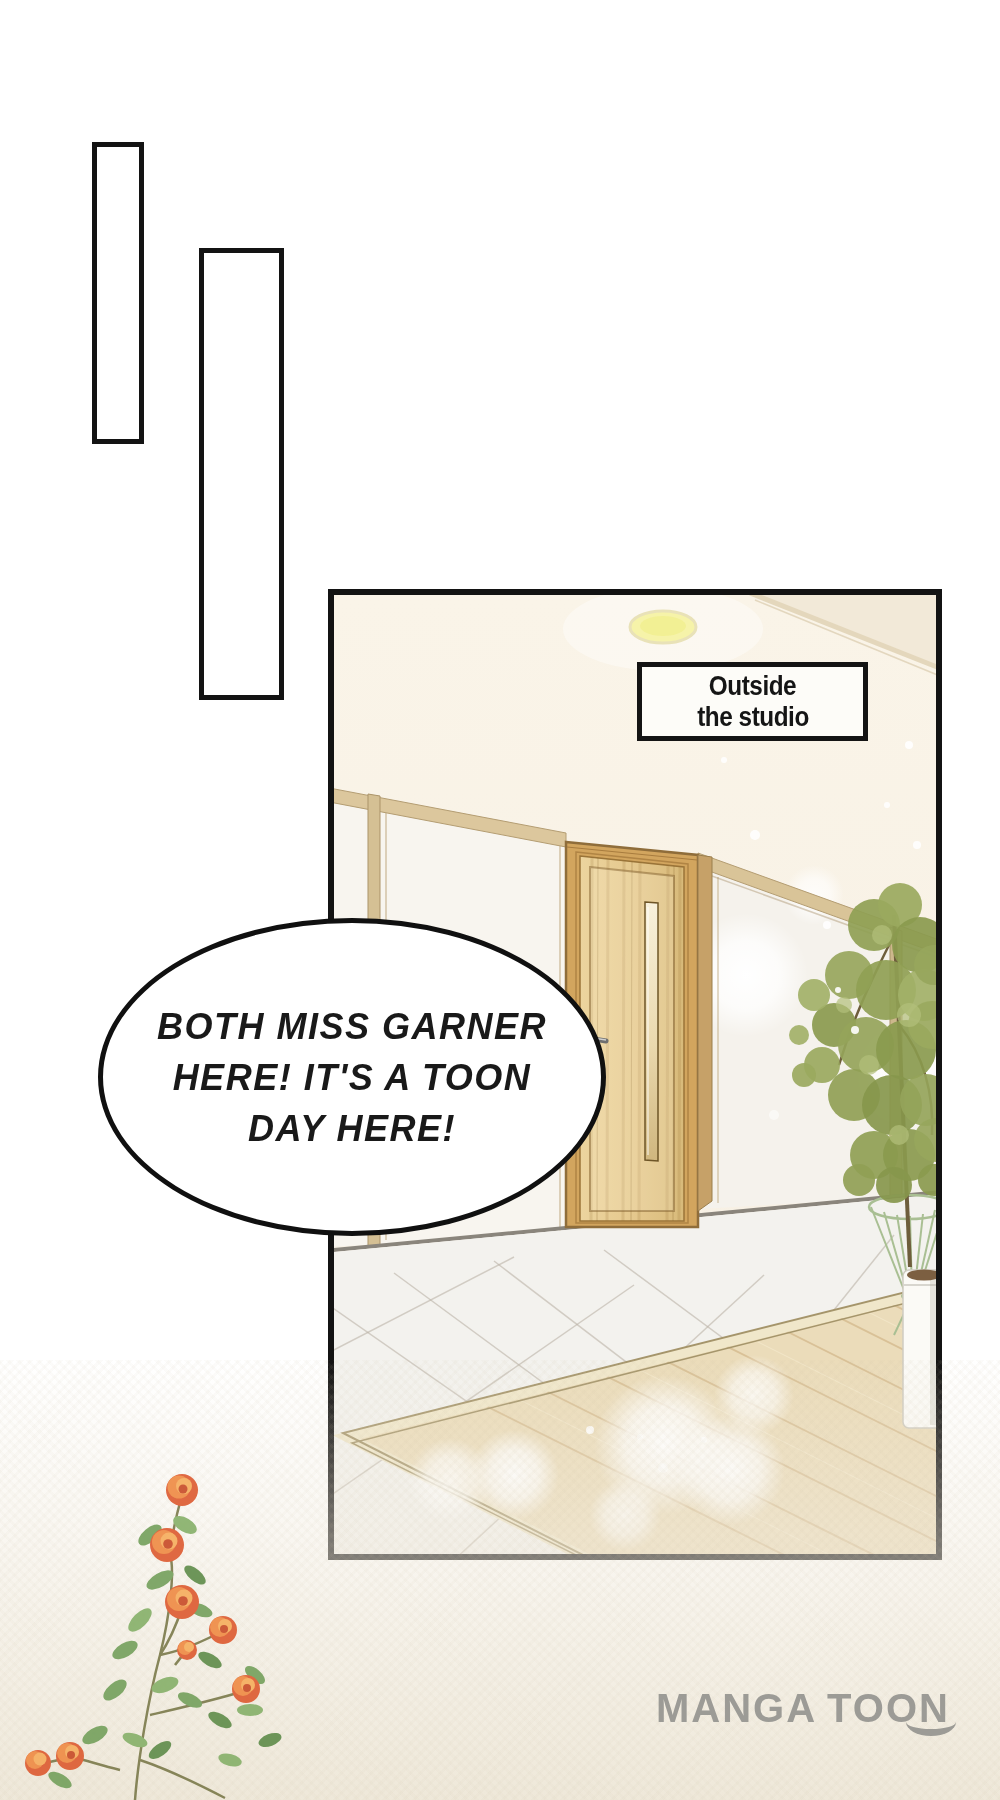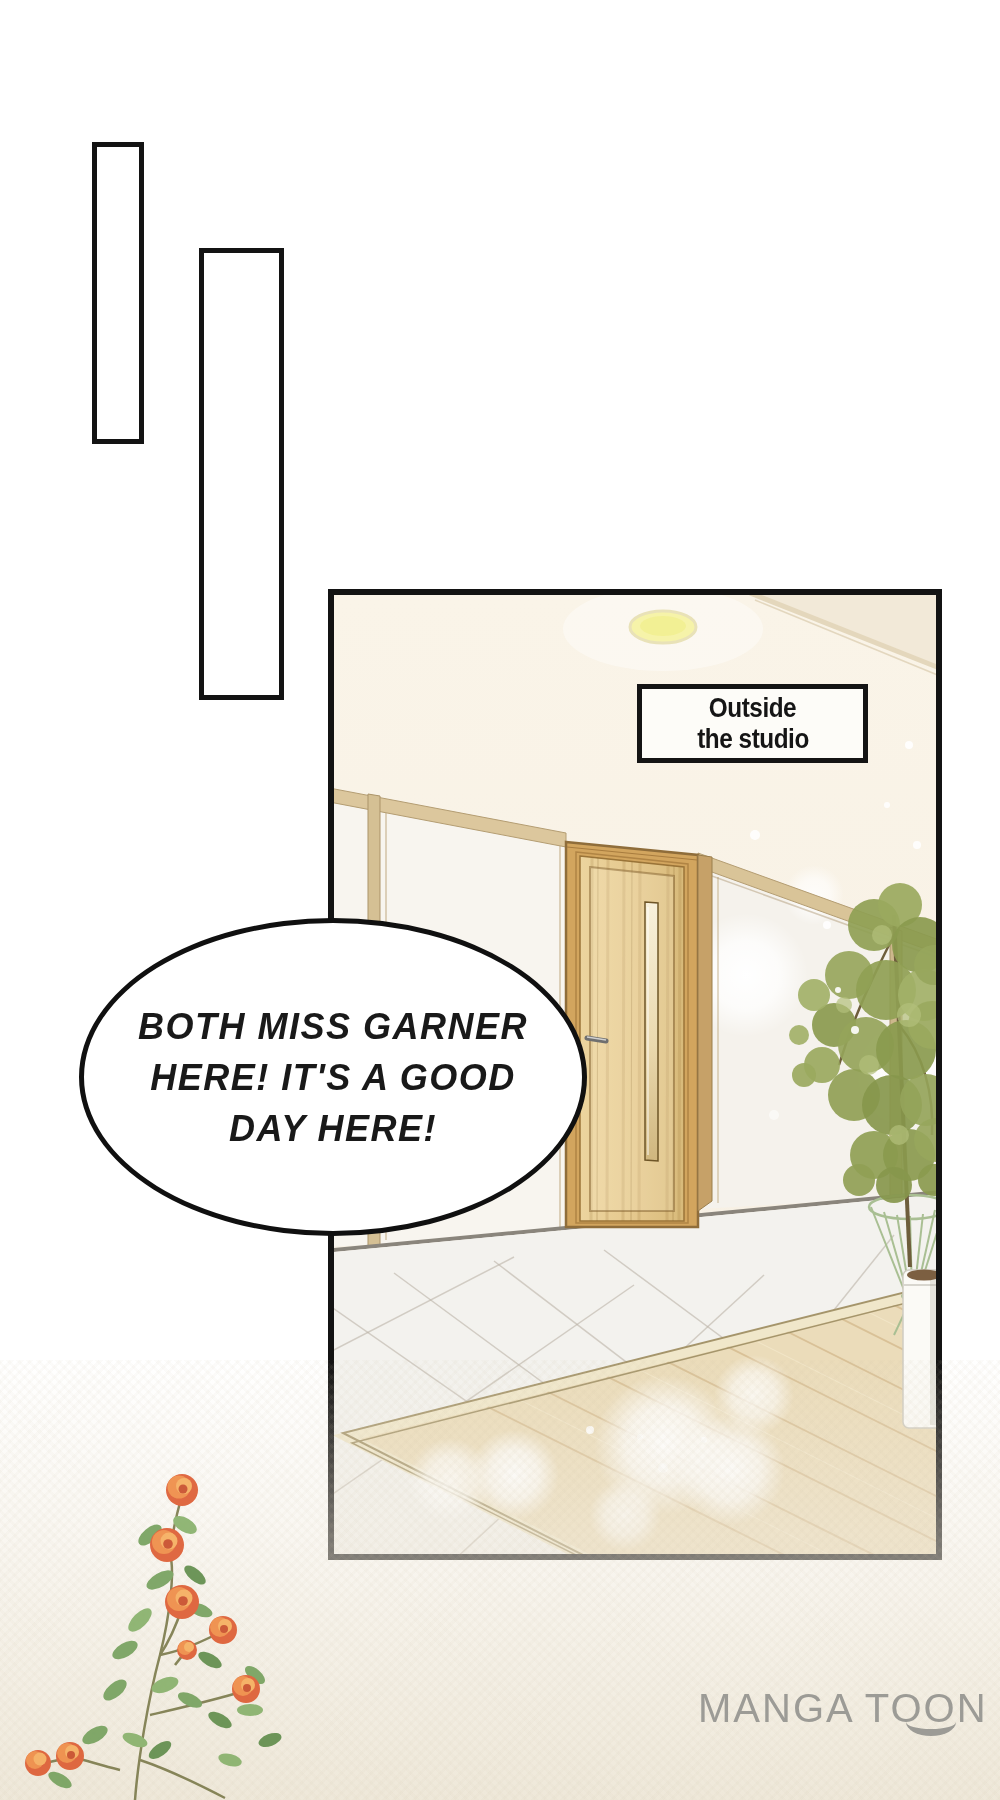--- a/index.html
+++ b/index.html
@@ -17,33 +17,33 @@
 
   
   #main-panel{
     left:328px;top:589px;width:614px;height:971px;
     border:6px solid #131313;background:#f8f2e6;overflow:hidden;
   }
   #scene-svg{position:absolute;left:0;top:0;}
 
   
   #scene-label{
-    left:637px;top:684px;width:231px;height:79px;
+    left:637px;top:662px;width:231px;height:79px;
     background:#fdfcf8;border:5px solid #141414;
     display:flex;flex-direction:column;align-items:center;justify-content:center;
     z-index:4;
   }
   #scene-label .cap-line{
     font-weight:bold;font-size:27px;line-height:31px;color:#151515;
     transform:scaleX(.9);letter-spacing:-.5px;white-space:nowrap;
   }
 
   
   #speech-bubble{
-    left:79px;top:918px;width:508px;height:318px;
+    left:98px;top:918px;width:508px;height:318px;
     background:#ffffff;border:5px solid #101010;border-radius:50%;
     display:flex;flex-direction:column;align-items:center;justify-content:center;
     z-index:5;text-align:center;
   }
   #speech-bubble .bubble-line{
     font-weight:bold;font-style:italic;font-size:36px;line-height:51px;
     letter-spacing:1.5px;color:#191919;white-space:nowrap;
   }
 
   
@@ -52,22 +52,22 @@
     background-image:
       repeating-linear-gradient(45deg, rgba(205,192,165,.06) 0 3px, rgba(205,192,165,0) 3px 7px),
       repeating-linear-gradient(135deg, rgba(200,188,158,.06) 0 3px, rgba(200,188,158,0) 3px 7px),
       linear-gradient(to bottom, rgba(242,236,224,0) 0%, rgba(242,236,224,.45) 40%, rgba(237,230,214,.92) 100%);
   }
 
   #flower-art{left:0;top:1440px;z-index:7;}
 
   
   #watermark{
-    left:698px;top:1686px;z-index:9;
-    font-size:40px;font-weight:normal;color:#9c9b96;letter-spacing:2px;white-space:nowrap;
+    left:656px;top:1686px;z-index:9;
+    font-size:40px;font-weight:bold;color:#9c9b96;letter-spacing:2px;white-space:nowrap;
   }
   #watermark .brand-gap{display:inline-block;width:10px;}
   #watermark-smile{
     left:906px;top:1708px;width:50px;height:28px;z-index:9;
     border-bottom:7px solid #9c9b96;border-radius:50%;
   }
 </style>
 </head>
 <body>
 
@@ -293,21 +293,21 @@
   </svg>
 </div>
 
 <div class="abs" id="scene-label">
   <div class="cap-line">Outside</div>
   <div class="cap-line">the studio</div>
 </div>
 
 <div class="abs" id="speech-bubble">
   <div class="bubble-line">BOTH MISS GARNER</div>
-  <div class="bubble-line">HERE! IT'S A GOOD</div>
+  <div class="bubble-line">HERE! IT'S A TOON</div>
   <div class="bubble-line">DAY HERE!</div>
 </div>
 
 <div class="abs" id="paper-texture"></div>
 
 <svg class="abs" id="flower-art" width="300" height="360" viewBox="0 0 300 360" opacity=".9">
   <g stroke="#7b7a4b" stroke-width="2.5" fill="none">
     <path d="M135,360 C138,320 148,260 160,215 C170,175 175,130 170,115"></path>
     <path d="M170,115 C172,90 178,70 182,55"></path>
     <path d="M160,215 C170,200 178,180 182,168"></path>

